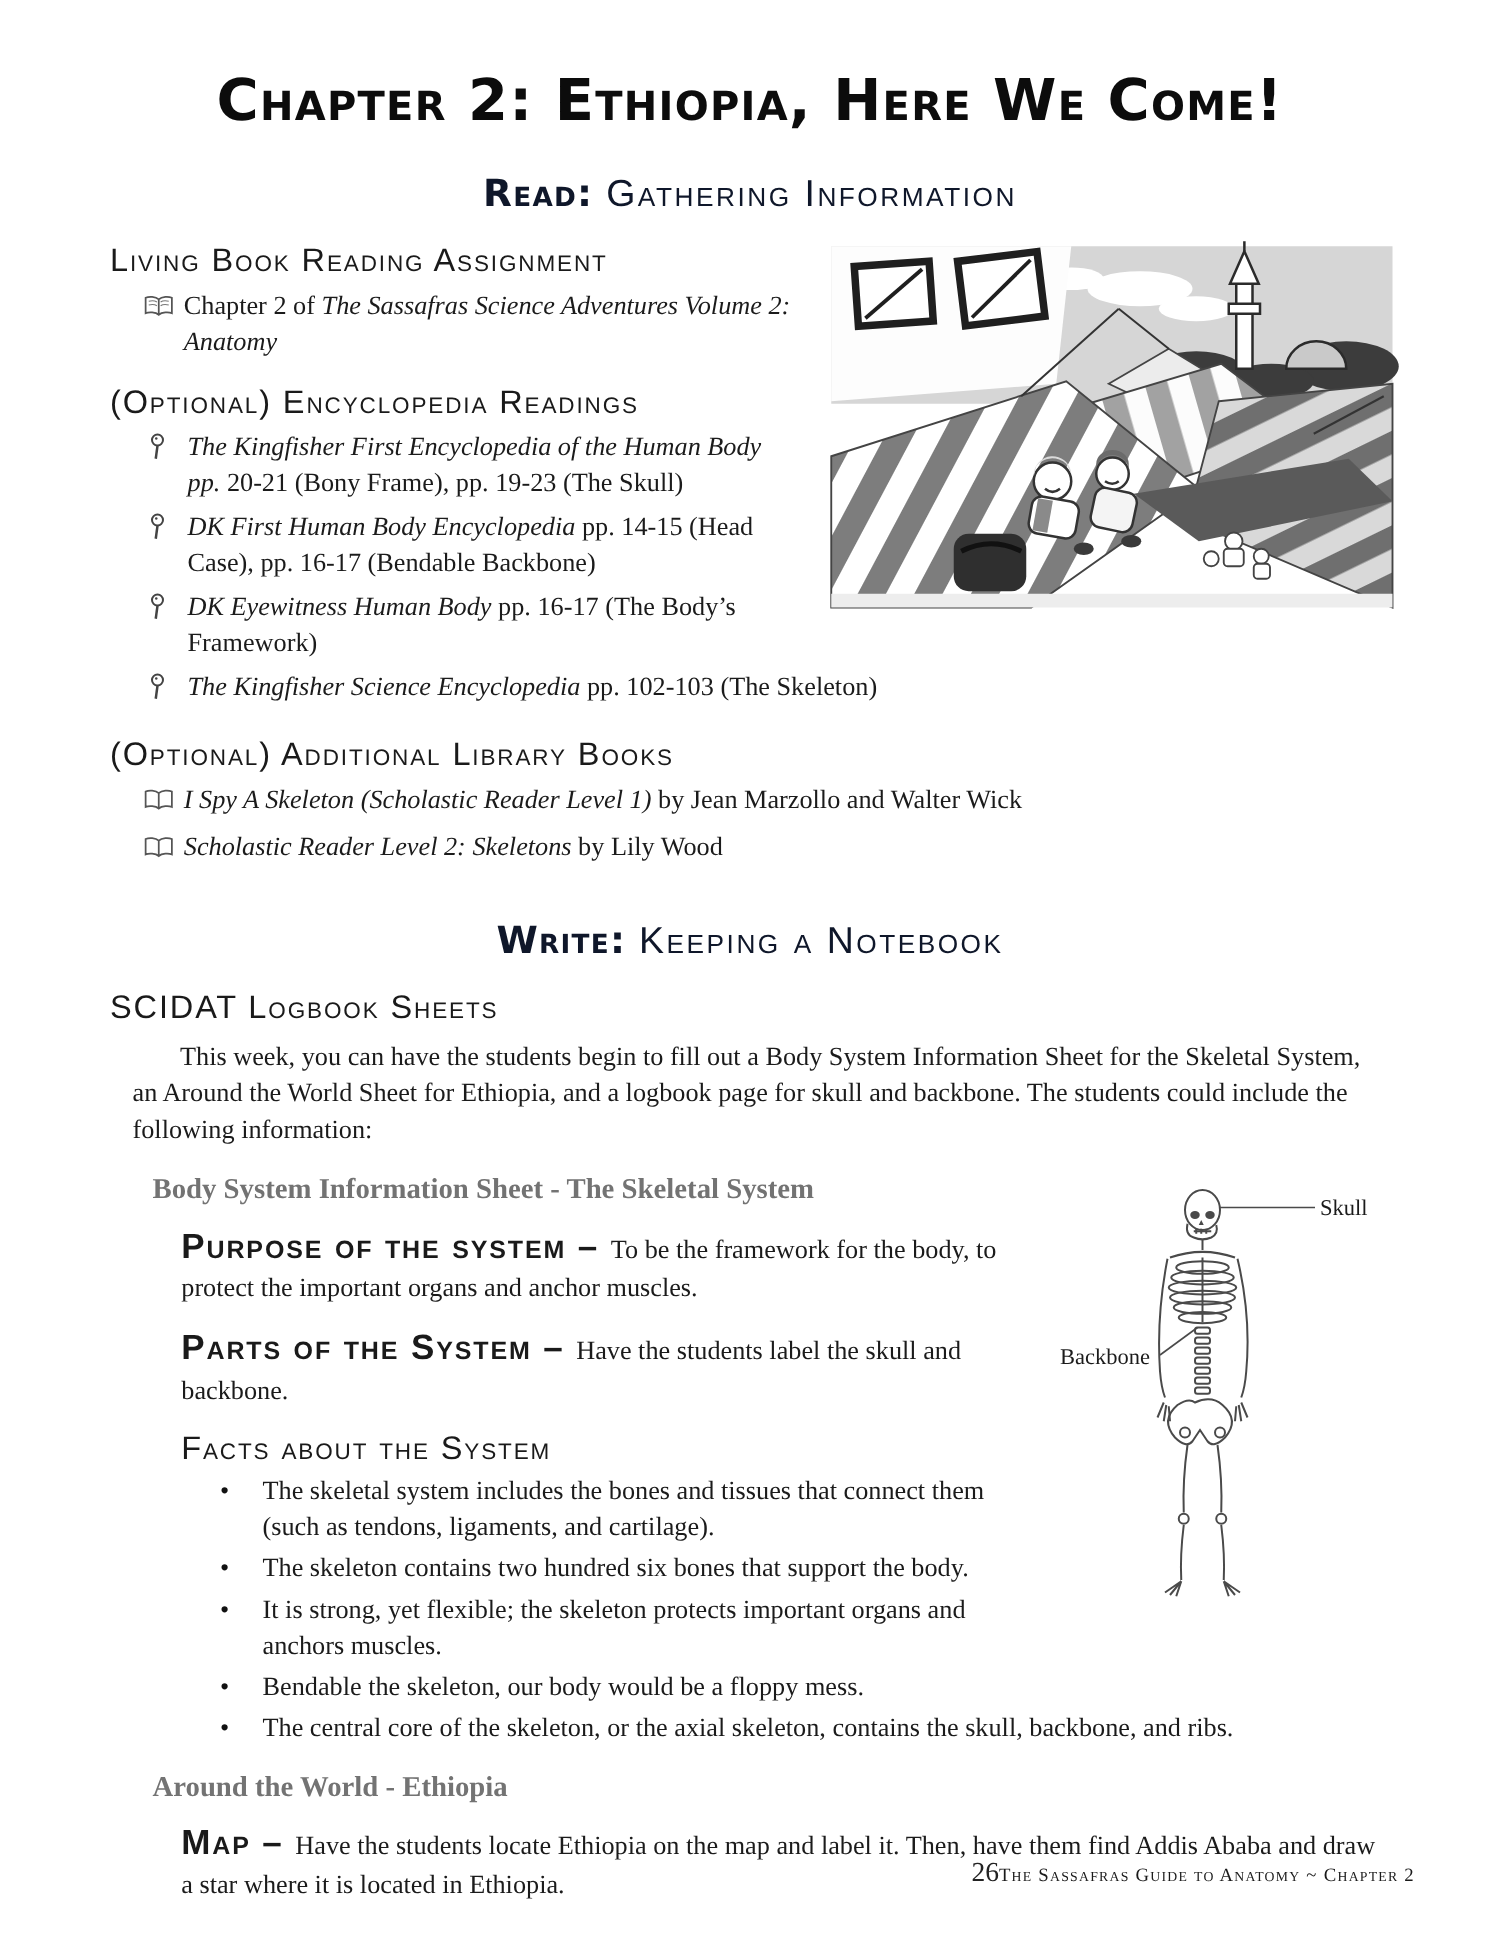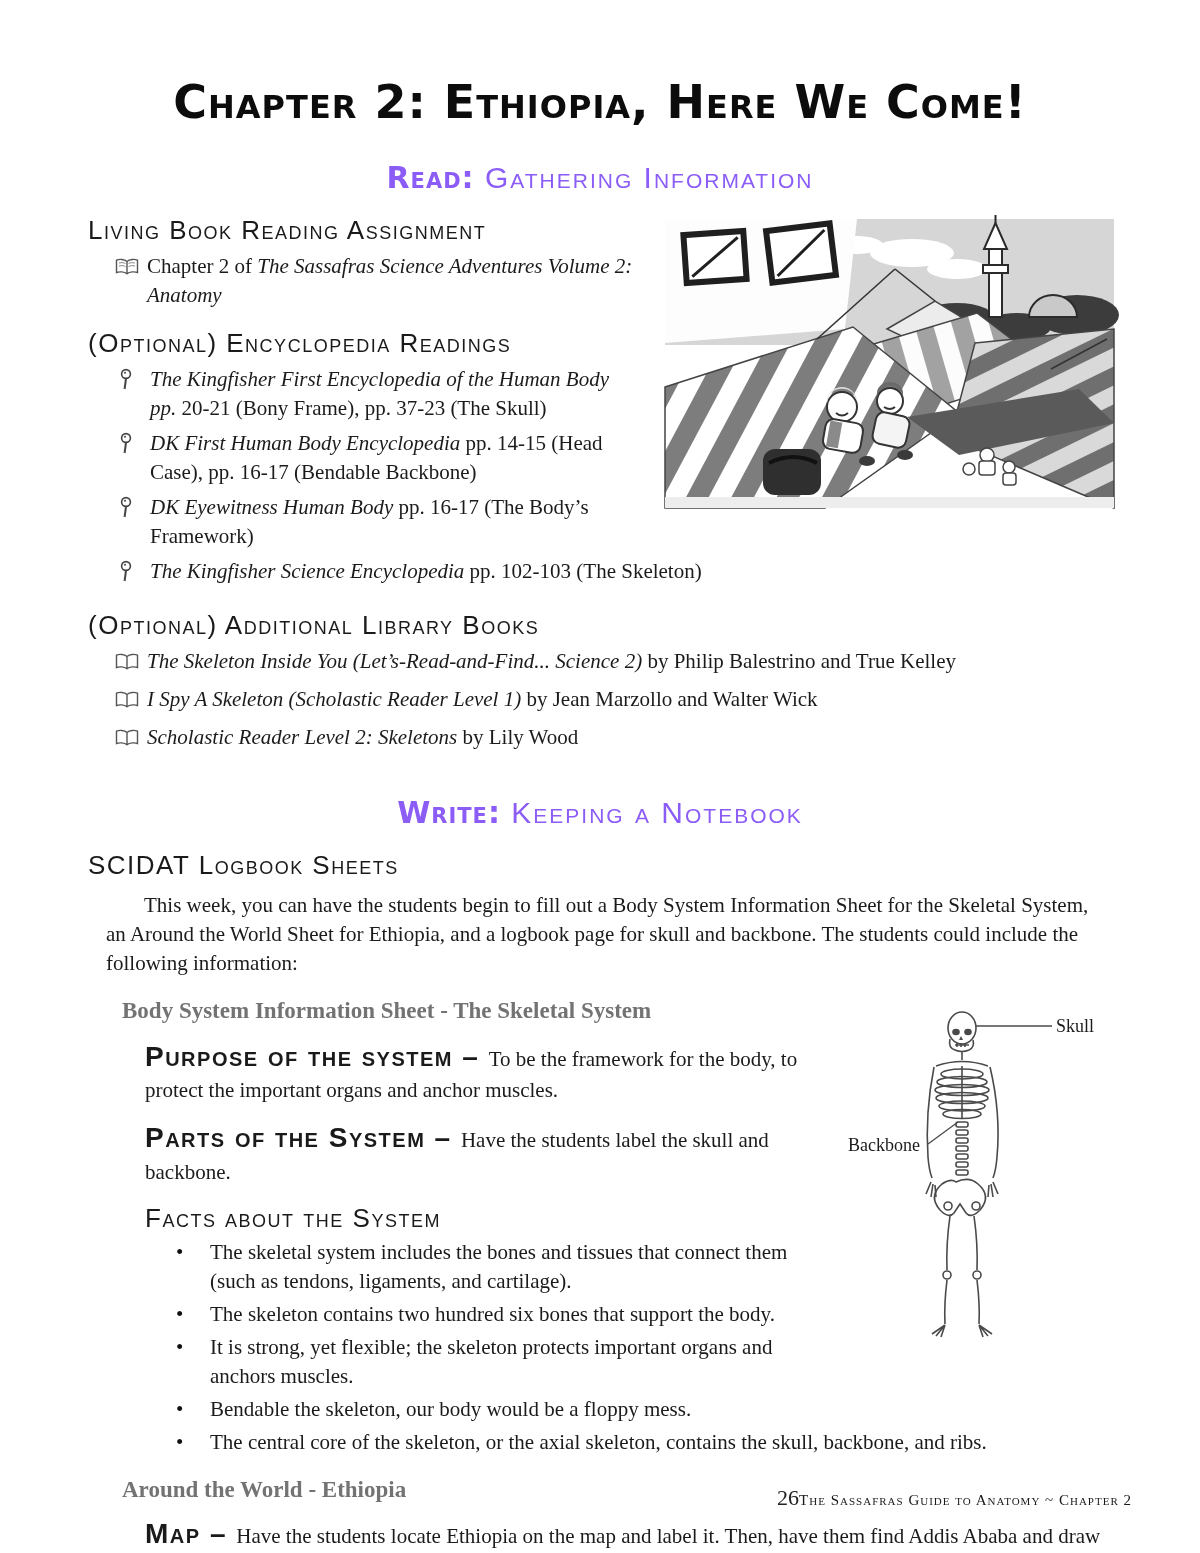--- a/index.html
+++ b/index.html
@@ -1,26 +1,26 @@
 <!DOCTYPE html>
 <html><head>
 <meta charset="utf-8">
 <style>
   html,body{margin:0;padding:0;background:#ffffff;}
   .page{position:relative;width:1200px;height:1553px;background:#fff;overflow:hidden;
         font-family:"Liberation Serif",serif;color:#1b1b1b;}
   .content{padding:0 88px;margin-top:20px;}
 
   
-  .title{margin:0;padding-top:78px;text-align:center;
+  .title{margin:0;padding-top:56px;text-align:center;
          font-family:"DejaVu Sans",sans-serif;font-weight:800;font-variant:small-caps;
          font-size:46px;letter-spacing:1px;color:#0c0c0c;line-height:1.05;}
 
   
-  .center-head{text-align:center;font-variant:small-caps;letter-spacing:2px;color:#8b5cf6;
+  .center-head{text-align:center;font-variant:small-caps;letter-spacing:2px;color:#0f172a;
                font-family:"Liberation Sans",sans-serif;font-size:30px;}
   .center-head .hb{font-family:"DejaVu Sans",sans-serif;font-weight:800;letter-spacing:1px;}
   .center-head .hl{font-weight:400;}
   .read-head{margin:34px 0 8px 0;}
   .write-head{margin:40px 0 4px 0;clear:both;}
 
   
   .caps-head{font-family:"Liberation Sans",sans-serif;font-variant:small-caps;font-weight:400;
              letter-spacing:1.5px;font-size:26px;color:#1a1a1a;margin:18px 0 6px 0;}
   .caps-inline{font-family:"Liberation Sans",sans-serif;font-variant:small-caps;font-weight:700;
@@ -184,21 +184,21 @@
     <h2 class="caps-head">(Optional) Encyclopedia Readings</h2>
     <div class="enc-list">
       <div class="icon-item">
         <span class="icn">
           <svg viewBox="0 0 14 24" width="14" height="24">
               <circle cx="7" cy="6" r="4.4" fill="none" stroke="#444" stroke-width="1.6"></circle>
               <circle cx="6" cy="4.8" r="1" fill="#444"></circle>
               <path d="M7 10.5 L5.6 21" stroke="#444" stroke-width="2" fill="none"></path>
             </svg>
         </span>
-        <span class="body-text"><span style="font-style: italic;">The Kingfisher First Encyclopedia of the Human Body pp.</span><span> 20-21 (Bony Frame), pp. 37-23 (The Skull)</span></span>
+        <span class="body-text"><span style="font-style: italic;">The Kingfisher First Encyclopedia of the Human Body pp.</span><span> 20-21 (Bony Frame), pp. 19-23 (The Skull)</span></span>
       </div>
       <div class="icon-item">
         <span class="icn">
           <svg viewBox="0 0 14 24" width="14" height="24">
               <circle cx="7" cy="6" r="4.4" fill="none" stroke="#444" stroke-width="1.6"></circle>
               <circle cx="6" cy="4.8" r="1" fill="#444"></circle>
               <path d="M7 10.5 L5.6 21" stroke="#444" stroke-width="2" fill="none"></path>
             </svg>
         </span>
         <span class="body-text"><span style="font-style: italic;">DK First Human Body Encyclopedia</span><span> pp. 14-15 (Head Case), pp. 16-17 (Bendable Backbone)</span></span>
@@ -220,28 +220,20 @@
               <circle cx="6" cy="4.8" r="1" fill="#444"></circle>
               <path d="M7 10.5 L5.6 21" stroke="#444" stroke-width="2" fill="none"></path>
             </svg>
         </span>
         <span class="body-text"><span style="font-style: italic;">The Kingfisher Science Encyclopedia</span><span> pp. 102-103 (The Skeleton)</span></span>
       </div>
     </div>
 
     <h2 class="caps-head">(Optional) Additional Library Books</h2>
     <div>
-      <div class="icon-item">
-        <span class="icn">
-          <svg viewBox="0 0 24 18" width="24" height="18">
-              <path d="M12 3.5 C9.5 1 4 1 1.5 2.2 L1.5 14.5 C4 13.5 9.5 13.5 12 15.8 C14.5 13.5 20 13.5 22.5 14.5 L22.5 2.2 C20 1 14.5 1 12 3.5 Z M12 3.5 L12 15.8" fill="none" stroke="#555" stroke-width="1.4"></path>
-            </svg>
-        </span>
-        <span class="body-text"><span style="font-style: italic;">The Skeleton Inside You (Let’s-Read-and-Find... Science 2)</span><span> by Philip Balestrino and True Kelley</span></span>
-      </div>
       <div class="icon-item">
         <span class="icn">
           <svg viewBox="0 0 24 18" width="24" height="18">
               <path d="M12 3.5 C9.5 1 4 1 1.5 2.2 L1.5 14.5 C4 13.5 9.5 13.5 12 15.8 C14.5 13.5 20 13.5 22.5 14.5 L22.5 2.2 C20 1 14.5 1 12 3.5 Z M12 3.5 L12 15.8" fill="none" stroke="#555" stroke-width="1.4"></path>
             </svg>
         </span>
         <span class="body-text"><span style="font-style: italic;">I Spy A Skeleton (Scholastic Reader Level 1)</span><span> by Jean Marzollo and Walter Wick</span></span>
       </div>
       <div class="icon-item">
         <span class="icn">

